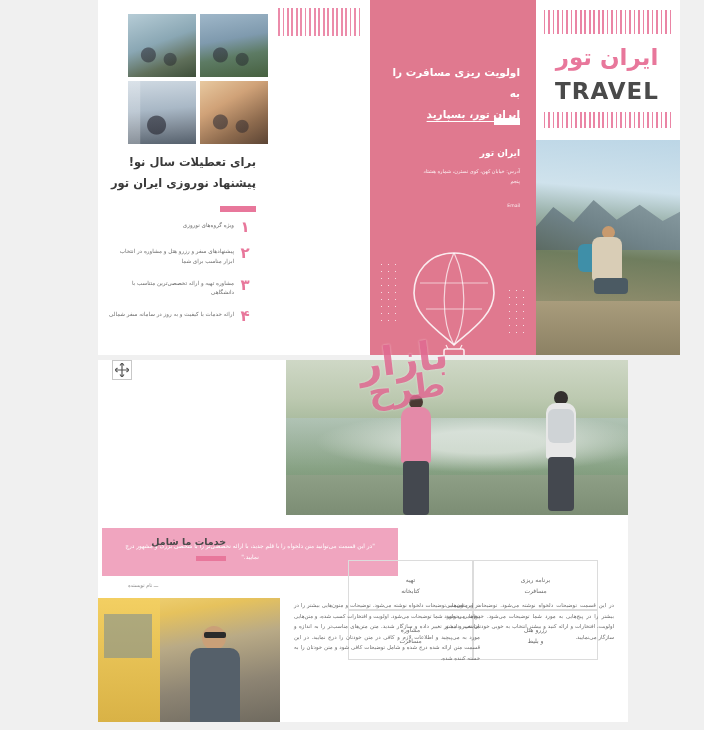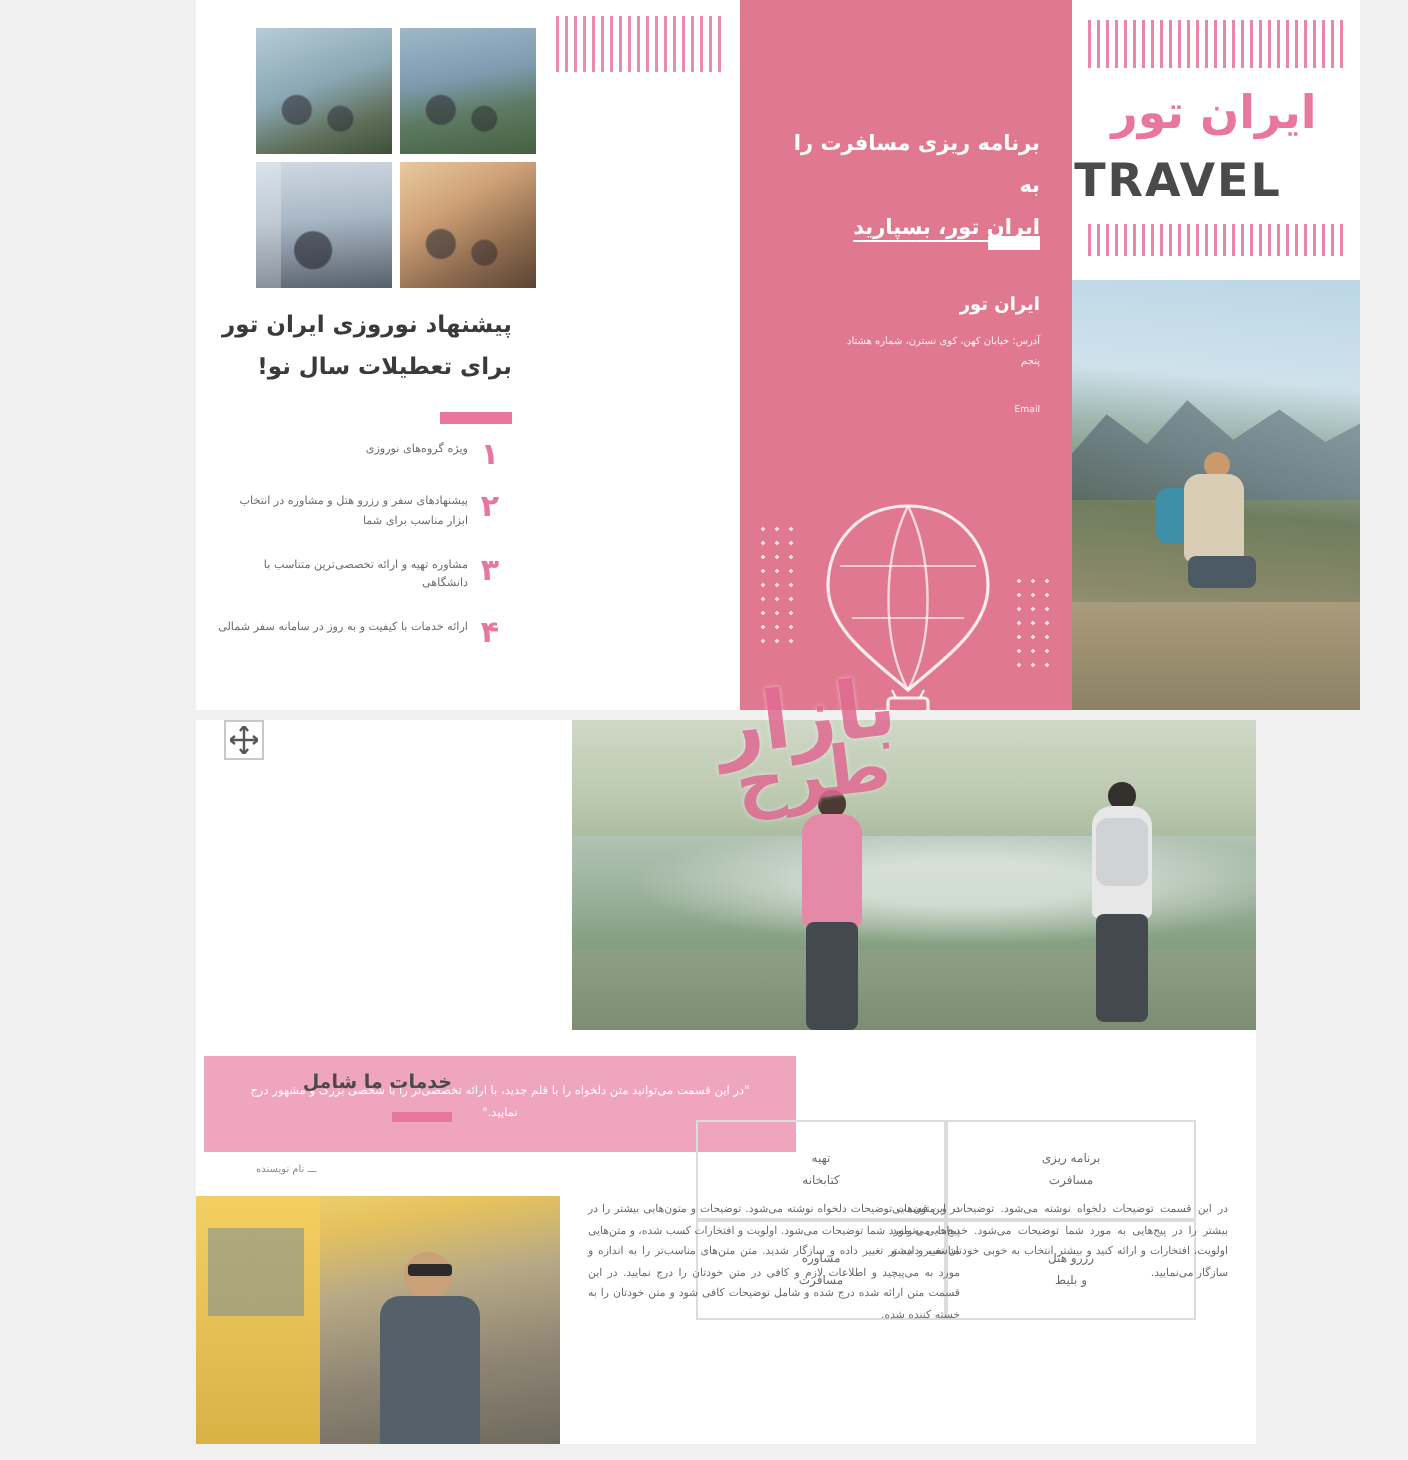--- a/index.html
+++ b/index.html
@@ -155,21 +155,21 @@
     background: repeating-linear-gradient(90deg,#e8779b 0 1.5px, #ffffff 1.5px 4.5px);
     opacity: .9;
   }
   .brand-fa {
     position: absolute; right: 10px; top: 44px;
     width: 126px; text-align: center;
     font-size: 23px; font-weight: 700; color: #e8779b;
     letter-spacing: 0px;
   }
   .brand-en {
-    position: absolute; right: 28px; top: 78px;
+    position: absolute; right: 10px; top: 78px;
     width: 126px; text-align: center;
     font-size: 23px; font-weight: 700; color: #4a4a4a;
     letter-spacing: 1px;
     direction: ltr;
   }
   .stripes-logo2 {
     position: absolute; left: 8px; top: 112px;
     width: 128px; height: 16px;
     background: repeating-linear-gradient(90deg,#e8779b 0 1.5px, #ffffff 1.5px 4.5px);
     opacity: .9;
@@ -346,22 +346,22 @@
 
     <div class="p1-left">
       <div class="photo-grid">
         <div class="ph ph-1"></div>
         <div class="ph ph-2"></div>
         <div class="ph ph-3"></div>
         <div class="ph ph-4"></div>
       </div>
 
       <div class="p1-list-title">
+        <div>برای تعطیلات سال نو!</div>
         <div>پیشنهاد نوروزی ایران تور</div>
-        <div>برای تعطیلات سال نو!</div>
       </div>
       <div class="pink-rule"></div>
 
       <div class="p1-list">
         <div class="p1-list-row">
           <div class="p1-num">۱</div>
           <div class="p1-txt">ویژه گروه‌های نوروزی</div>
         </div>
         <div class="p1-list-row">
           <div class="p1-num">۲</div>
@@ -377,21 +377,21 @@
         </div>
       </div>
     </div>
 
     <div class="p1-mid">
       <div class="stripes-v"></div>
     </div>
 
     <div class="p1-pink">
       <div class="p1-pink-head">
-        <div>برنامه ریزی مسافرت را به</div>
+        <div>اولویت ریزی مسافرت را به</div>
         <div><u>ایران تور، بسپارید</u></div>
       </div>
       <div class="p1-pink-bar"></div>
       <div class="p1-pink-brand">ایران تور</div>
       <div class="p1-pink-addr" style="white-space:pre-line">آدرس: خیابان کهن، کوی نسترن، شماره هشتاد
 پنجم</div>
       <div class="p1-pink-mail">Email</div>
 
       <div class="dots-l"></div>
       <div class="dots-r"></div>

